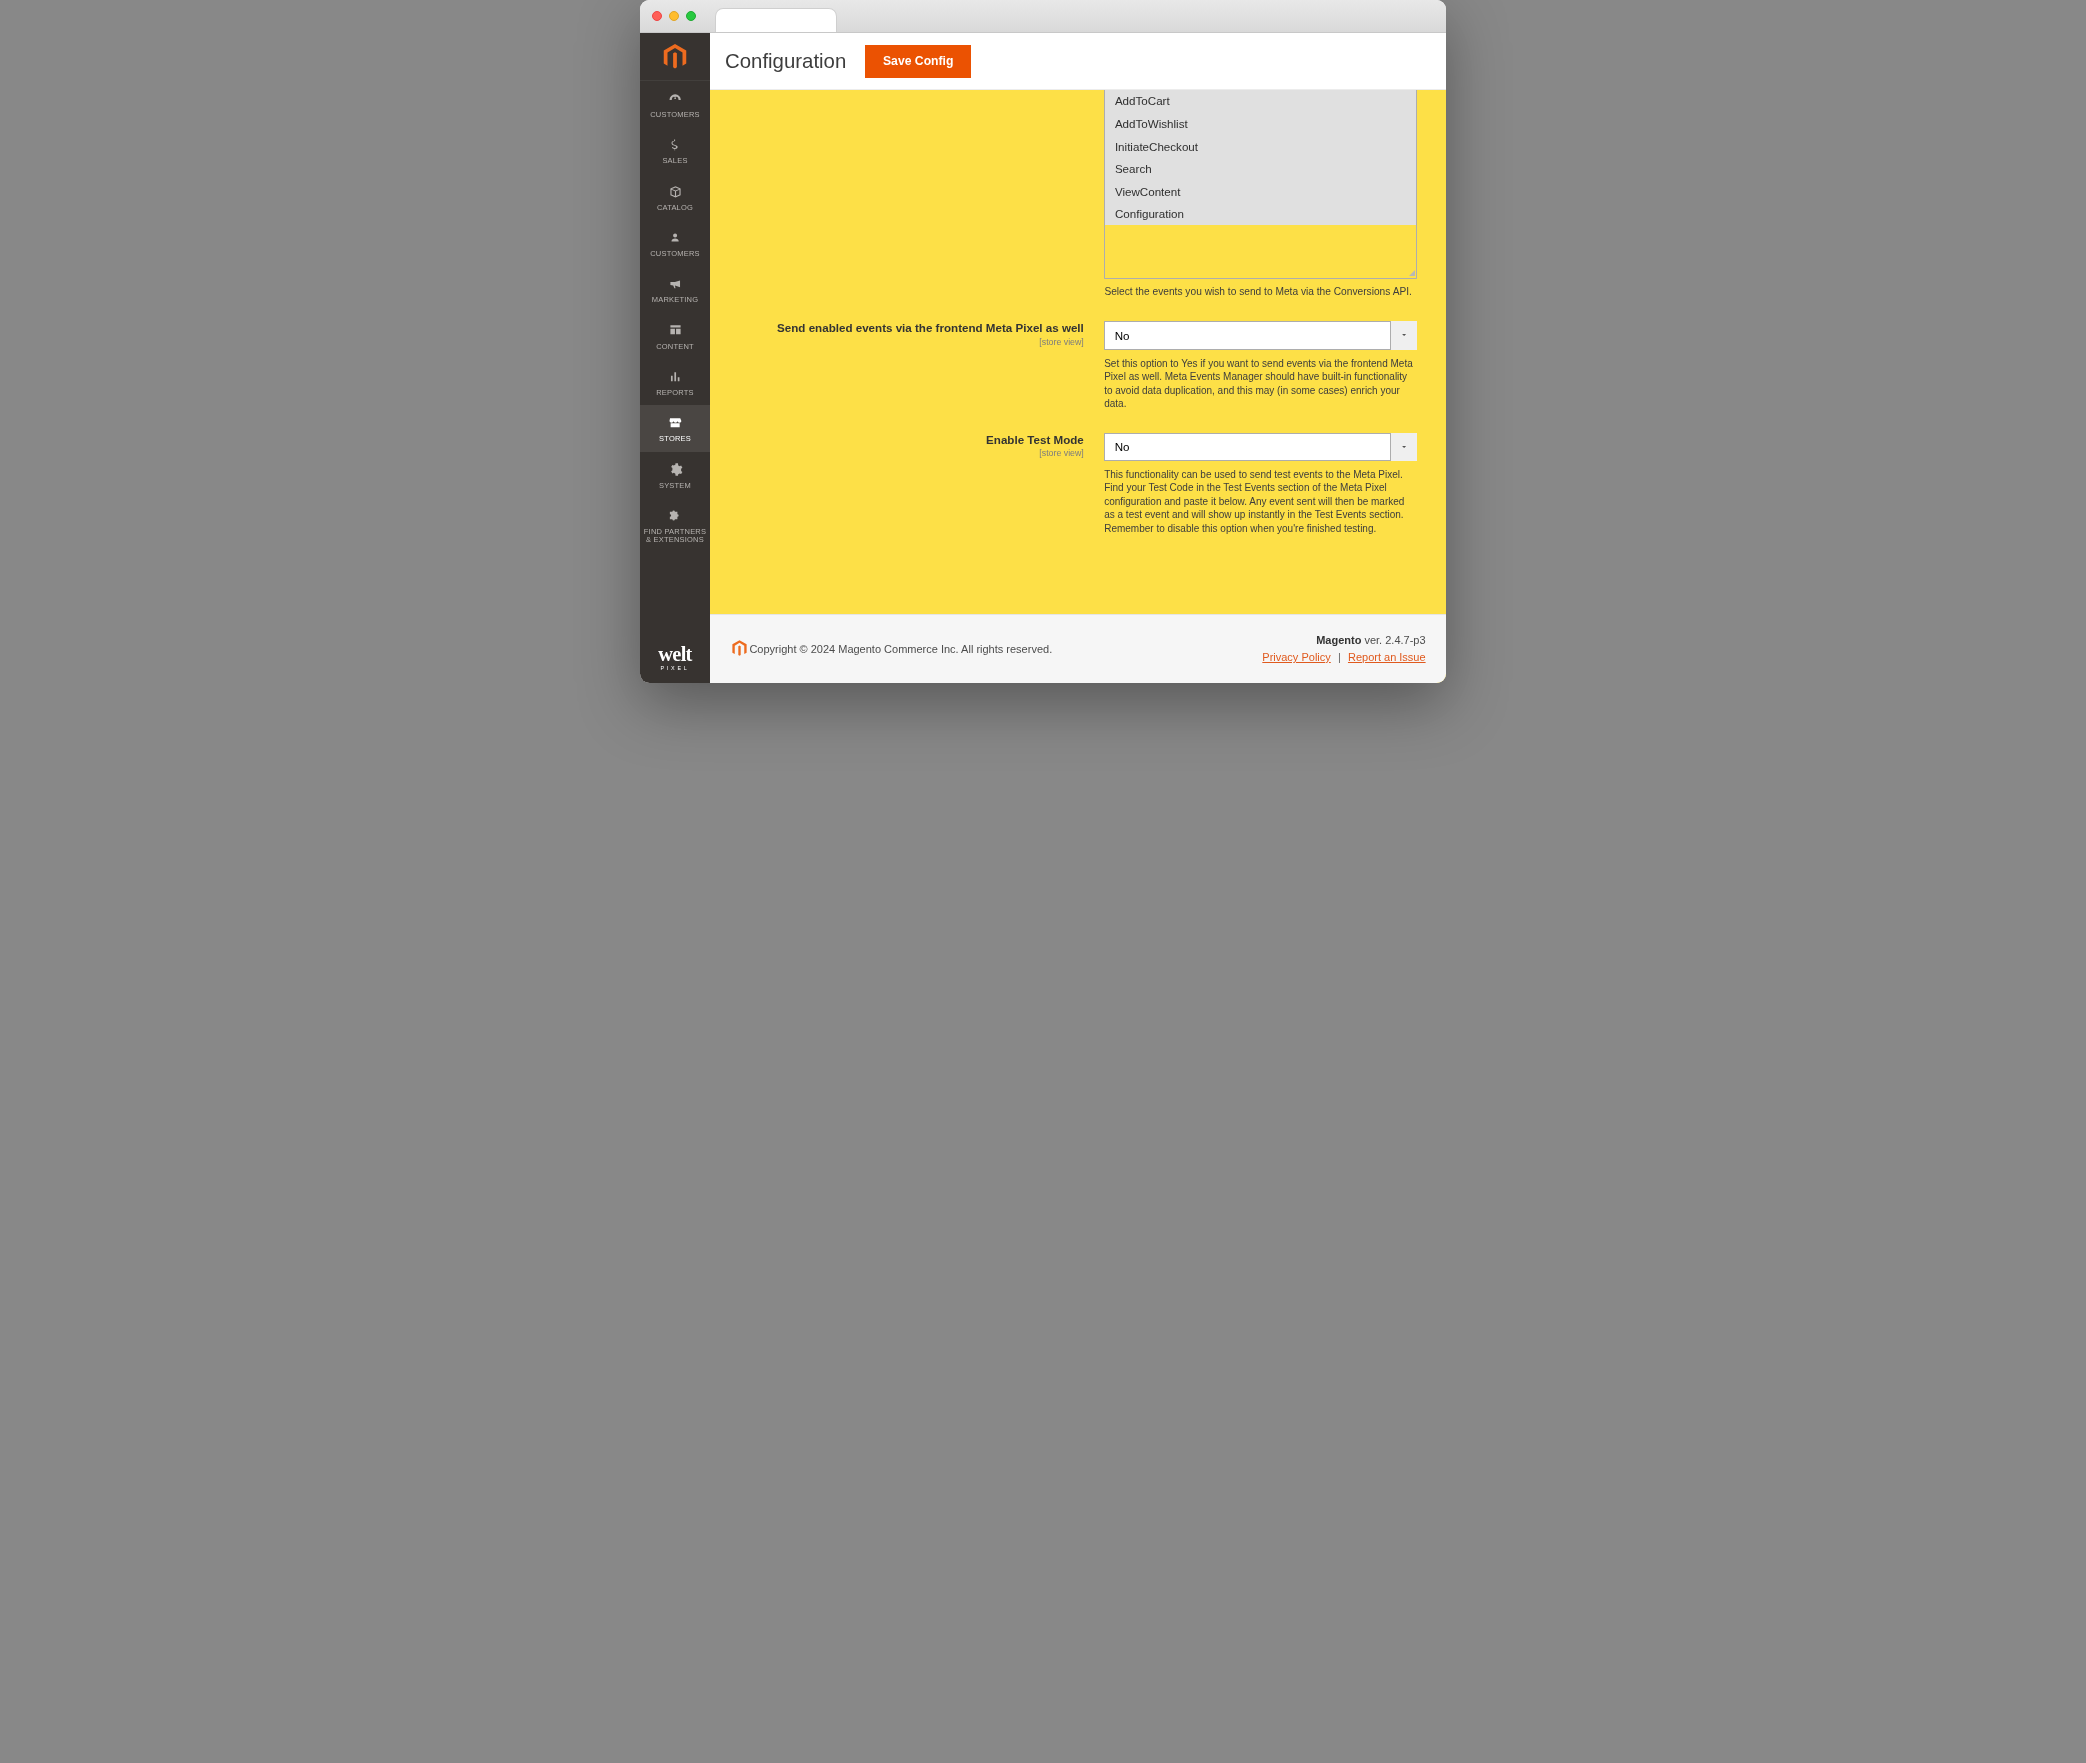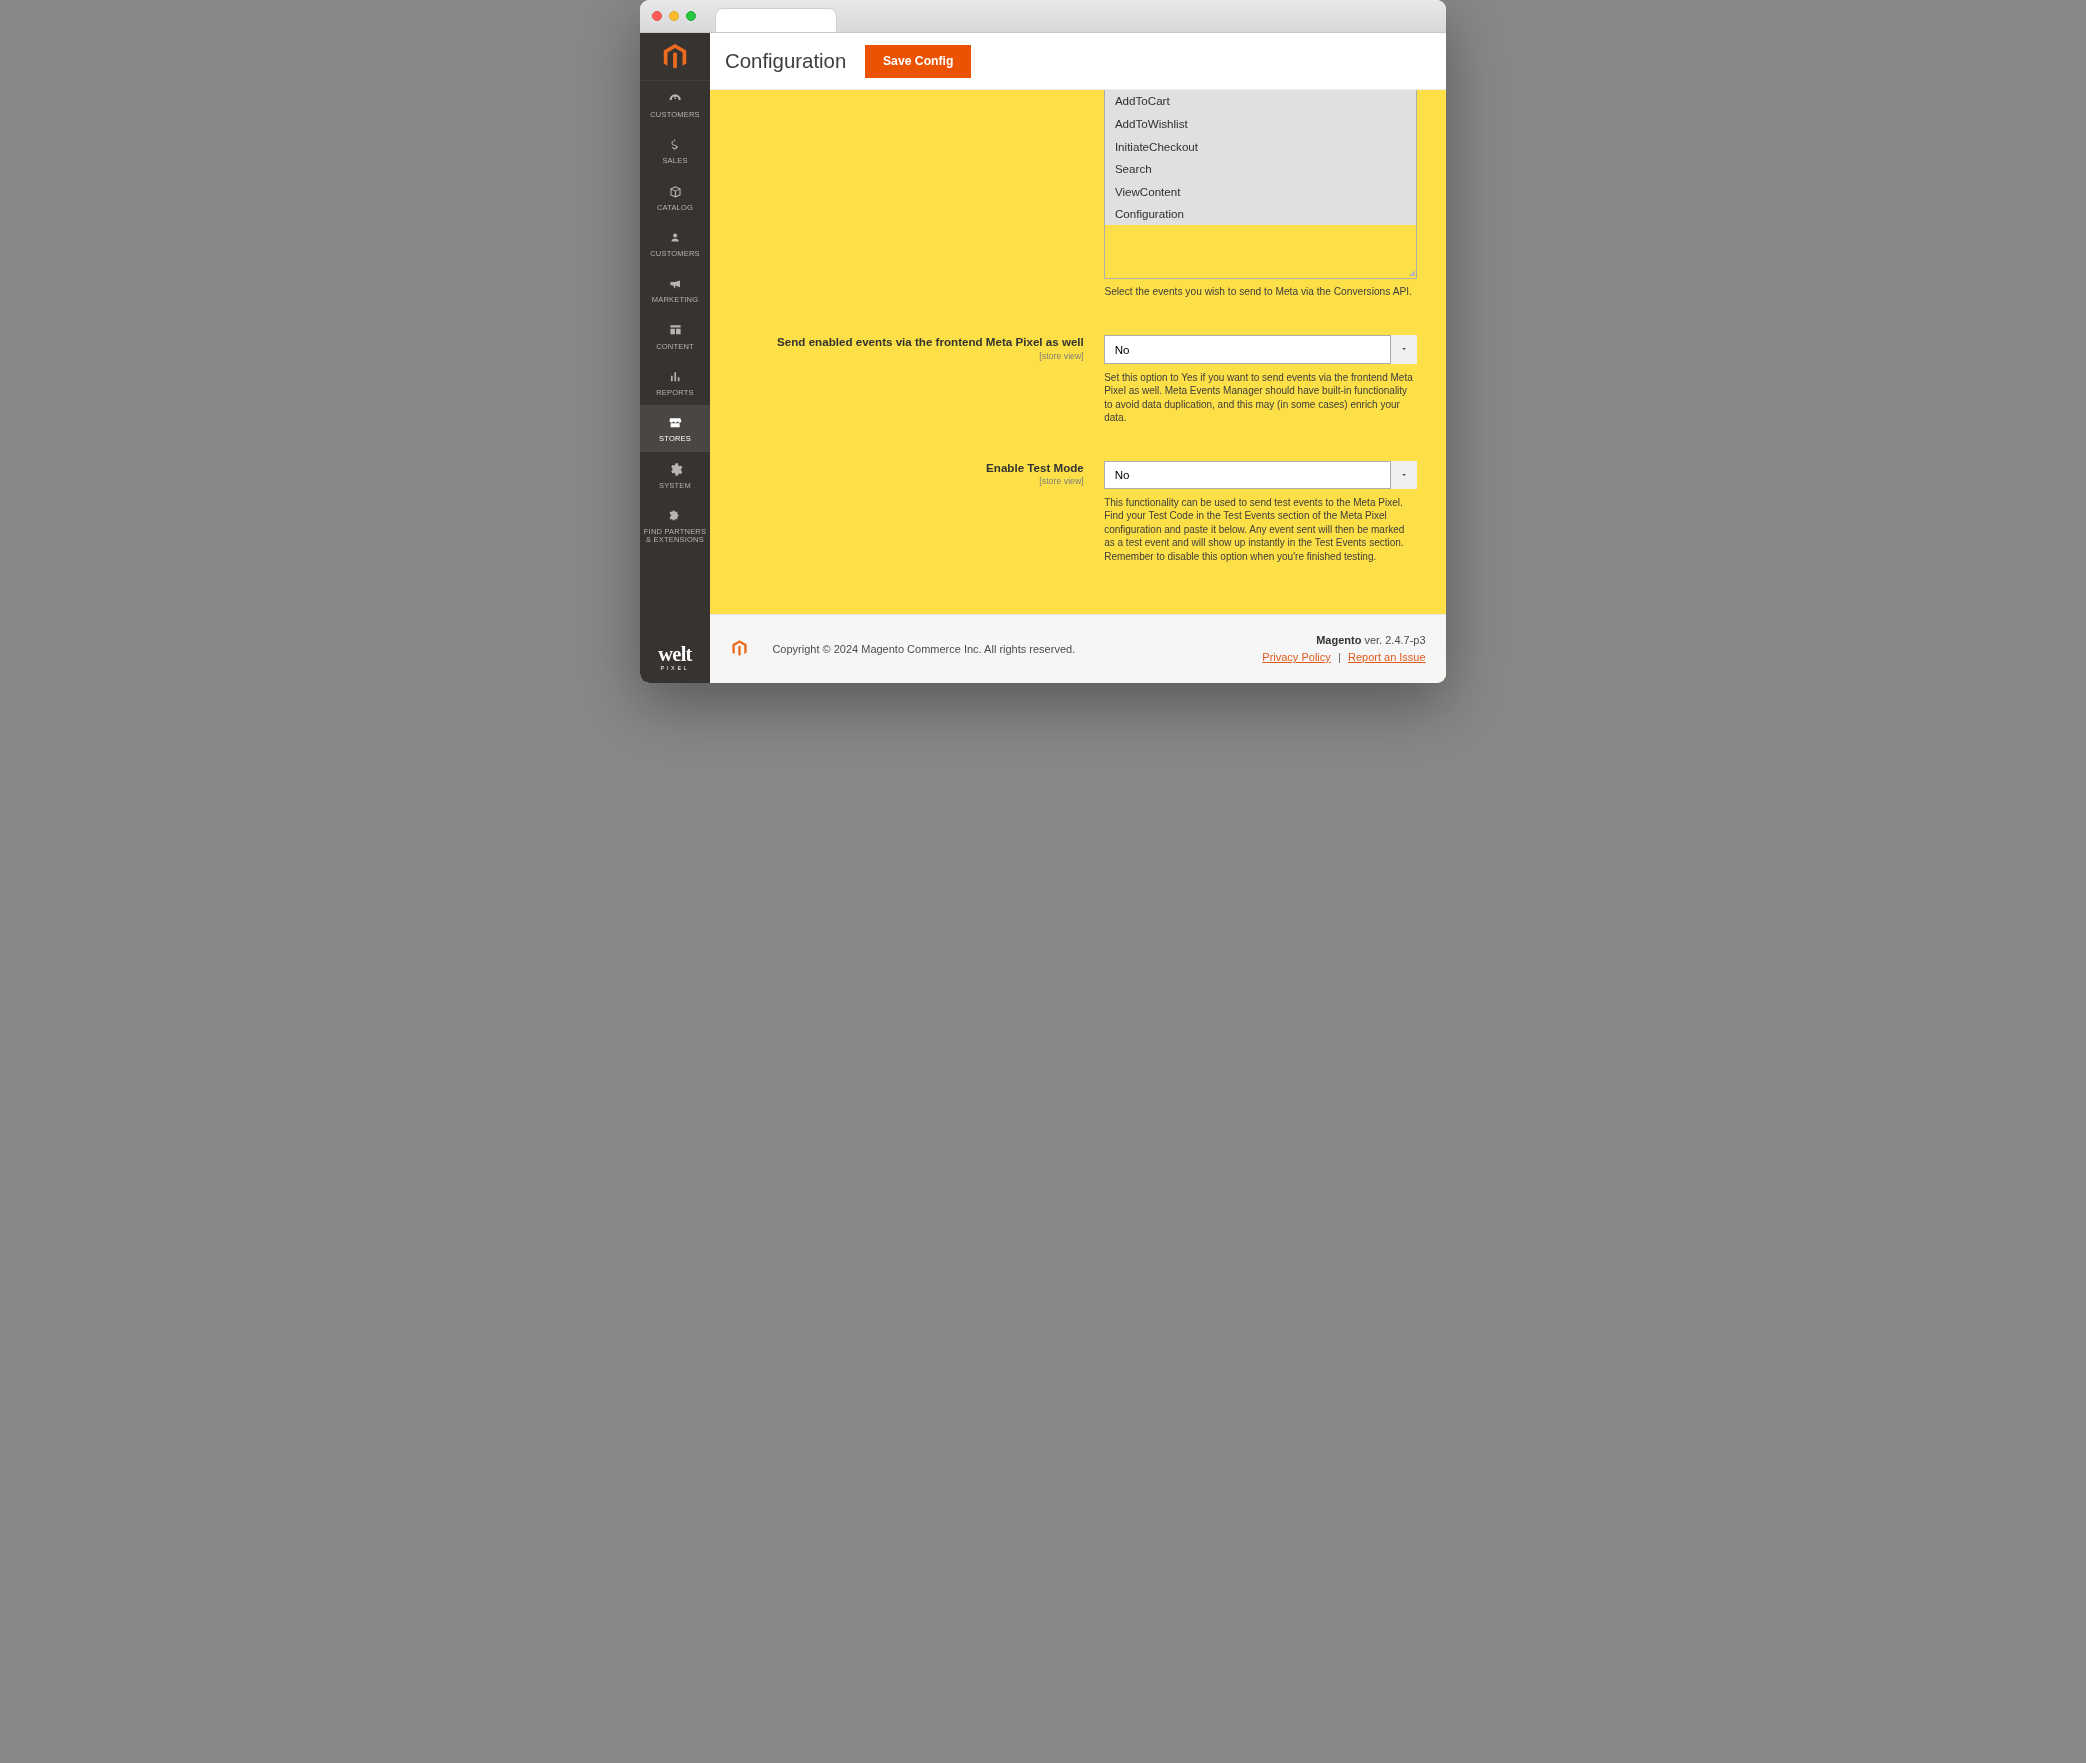--- a/index.html
+++ b/index.html
@@ -170,21 +170,21 @@
     color: #3d3d3d;
     margin-top: 6.8px;
     line-height: 1.35;
   }
 
   
   .field-row {
     display: grid;
     grid-template-columns: 367px 320px;
     gap: 6.8px;
-    margin-top: 36px;
+    margin-top: 22px;
   }
   .field-label {
     text-align: right;
     padding-right: 13.6px;
     font-size: 11.6px;
     font-weight: 600;
     color: #333;
     line-height: 1.25;
   }
   .field-label .scope {
@@ -227,21 +227,21 @@
   .footer {
     border-top: 0.7px solid #e5e5e5;
     background: #f6f6f6;
     padding: 16.3px 20.4px;
     display: flex;
     align-items: center;
     gap: 11px;
     font-size: 11px;
     color: #4c4c4c;
   }
-  .footer .left { display:flex; align-items:center; gap:23px; }
+  .footer .left { display:flex; align-items:center; gap:0; }
   .footer .ft-logo svg { width: 19px; height: 19px; }
   .footer .right { margin-left:auto; text-align:right; line-height:1.6; }
   .footer .right a { color:#e05a1e; text-decoration: underline; cursor:pointer; }
   .footer .right .sep { color:#666; margin: 0 4.1px; }
   .footer .right .magento-ver strong { color:#333; font-weight:700; }
 </style>
 </head>
 <body>
 
 <div class="window">

